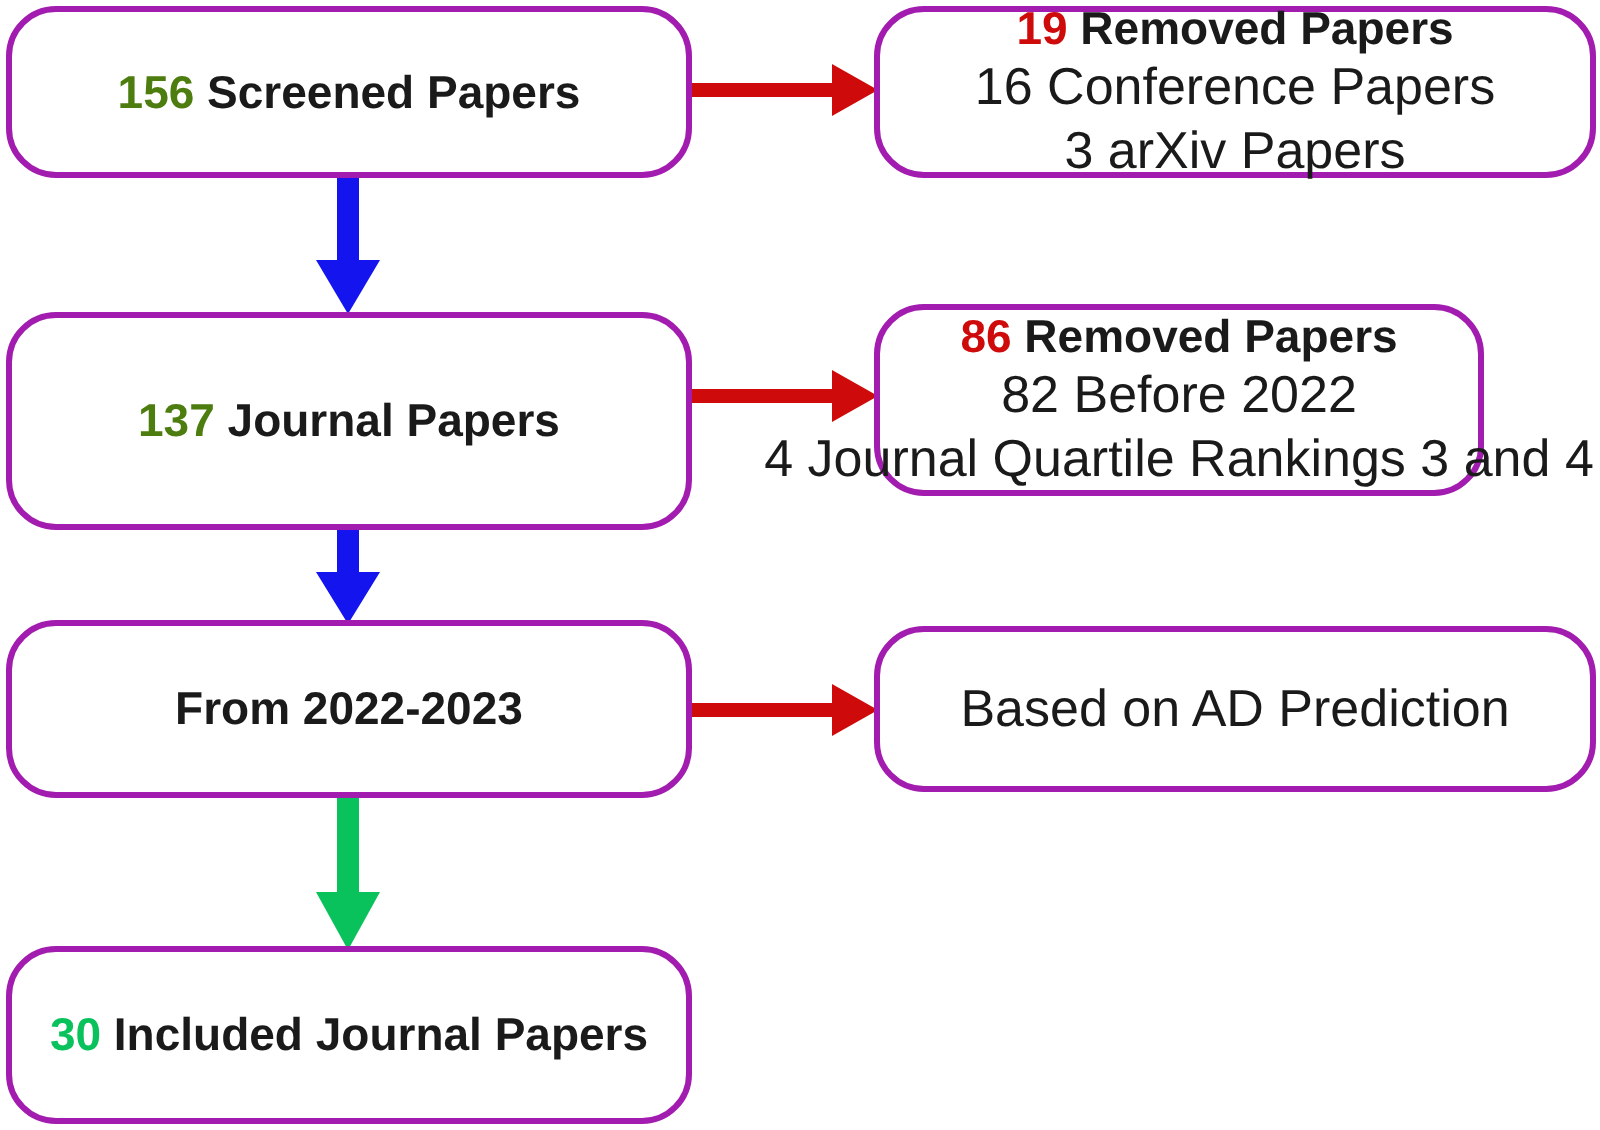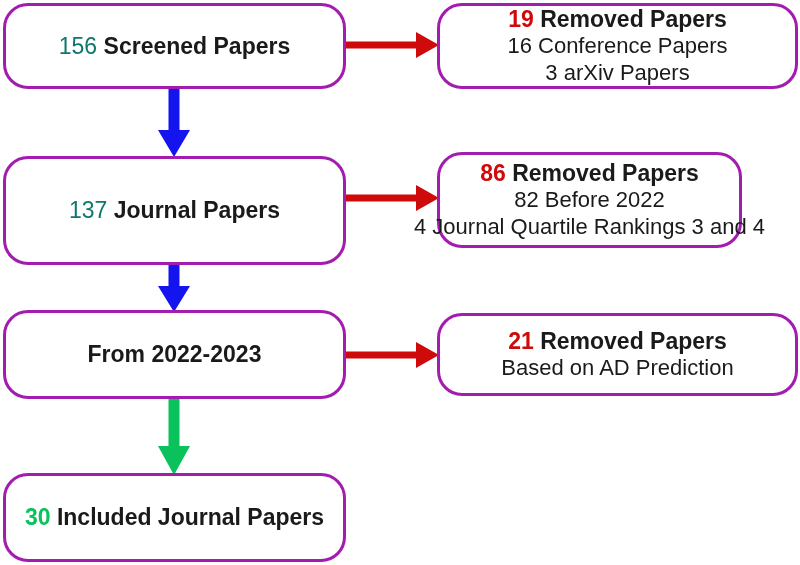--- a/index.html
+++ b/index.html
@@ -33,26 +33,26 @@
   }
   .line-bold {
     font-weight: bold;
     font-size: 23px;
     color: #1a1a1a;
     line-height: 1.22;
     white-space: nowrap;
   }
   .line-plain {
     font-weight: normal;
-    font-size: 22px;
+    font-size: 26px;
     color: #1a1a1a;
     line-height: 1.22;
     white-space: nowrap;
   }
-  .num-blue   { color: #0f766e; font-weight: normal; }
+  .num-blue   { color: #4d7c0f; font-weight: bold; }
   .num-red    { color: #cf0a0a; font-weight: bold; }
   .num-green  { color: #09c25c; font-weight: bold; margin-top: 44px; }
 
   
   #node-screened  { left: 3px;   top: 3px;   width: 343px; height: 86px; }
   #node-removed-1 { left: 437px; top: 3px;   width: 361px; height: 86px; }
   #node-journal   { left: 3px;   top: 156px; width: 343px; height: 109px; }
   #node-removed-2 { left: 437px; top: 152px; width: 305px; height: 96px; }
   #node-journal22 { left: 3px;   top: 310px; width: 343px; height: 89px; }
   #node-removed-3 { left: 437px; top: 313px; width: 361px; height: 83px; }
@@ -129,23 +129,20 @@
     </div>
     <div class="line-plain">82 Before 2022</div>
     <div class="line-plain">4 Journal Quartile Rankings 3 and 4</div>
   </div>
 
   <div class="node" id="node-journal22">
     <div class="line-bold">From 2022-2023</div>
   </div>
 
   <div class="node" id="node-removed-3">
-    <div class="line-bold">
-      <span class="num-red">21</span><span> Removed Papers</span>
-    </div>
     <div class="line-plain">Based on AD Prediction</div>
   </div>
 
   <div class="node" id="node-included">
     <div class="line-bold">
       <span class="num-green">30</span><span> Included Journal Papers</span>
     </div>
   </div>
 
 </div>

